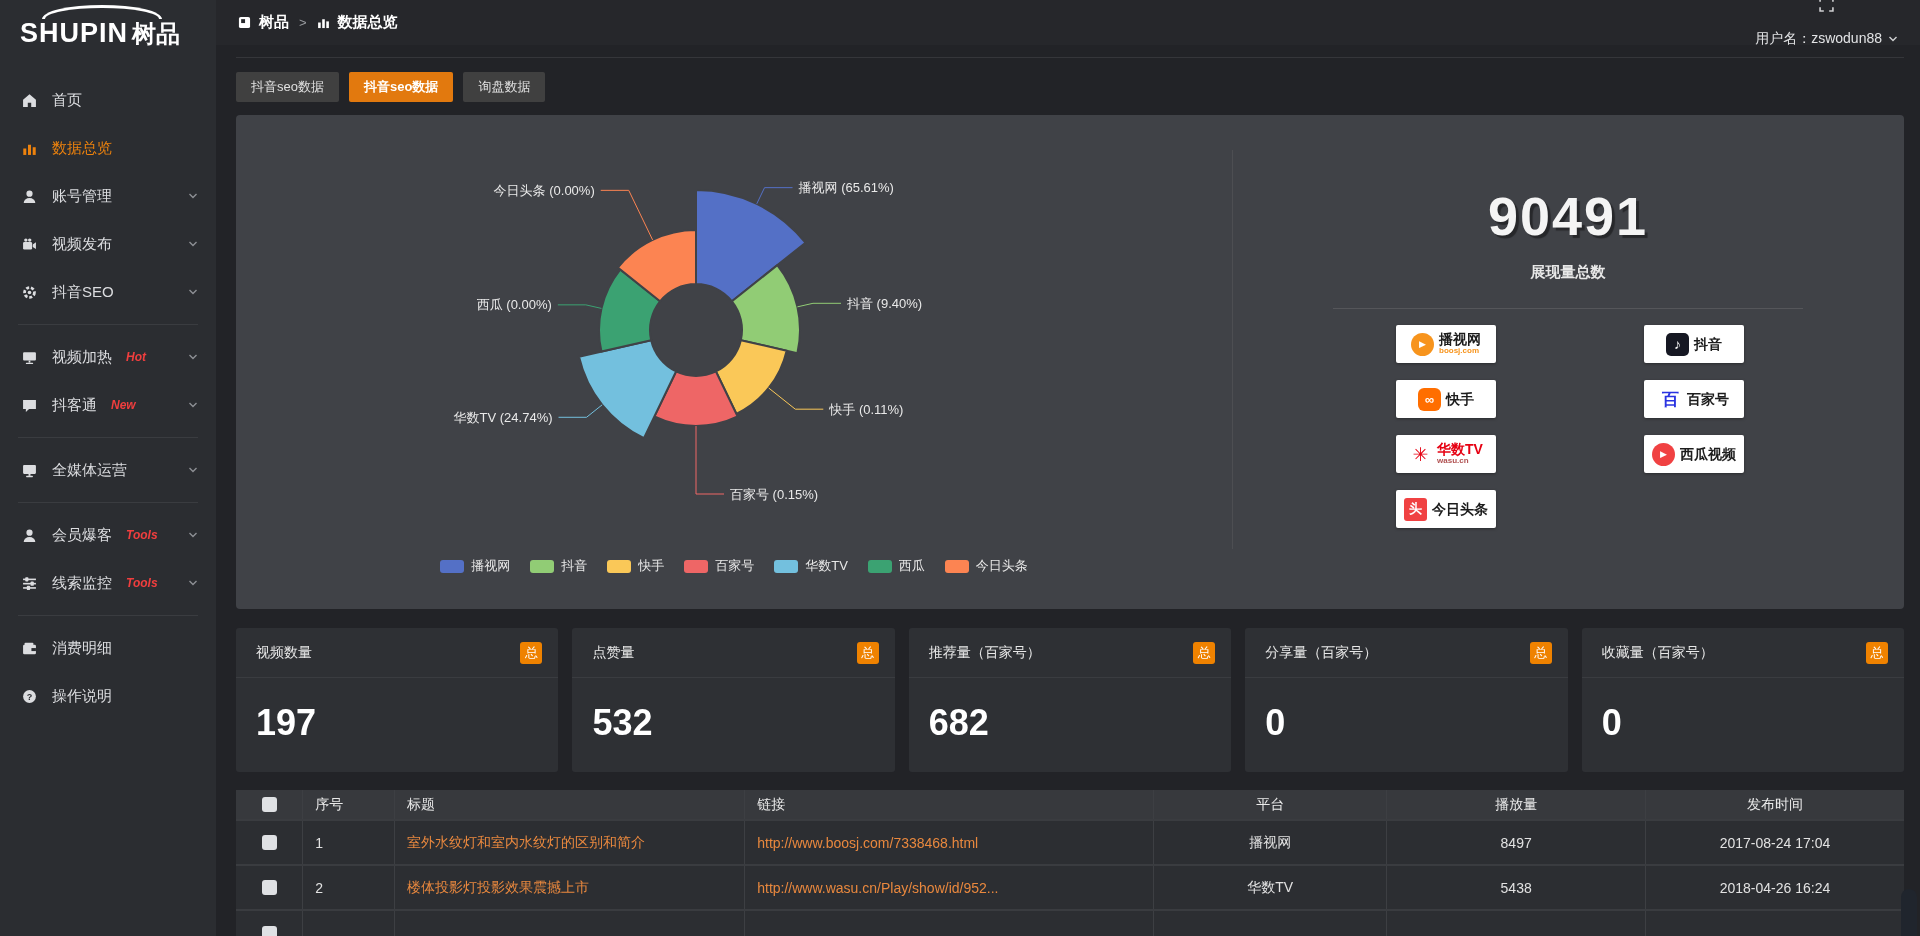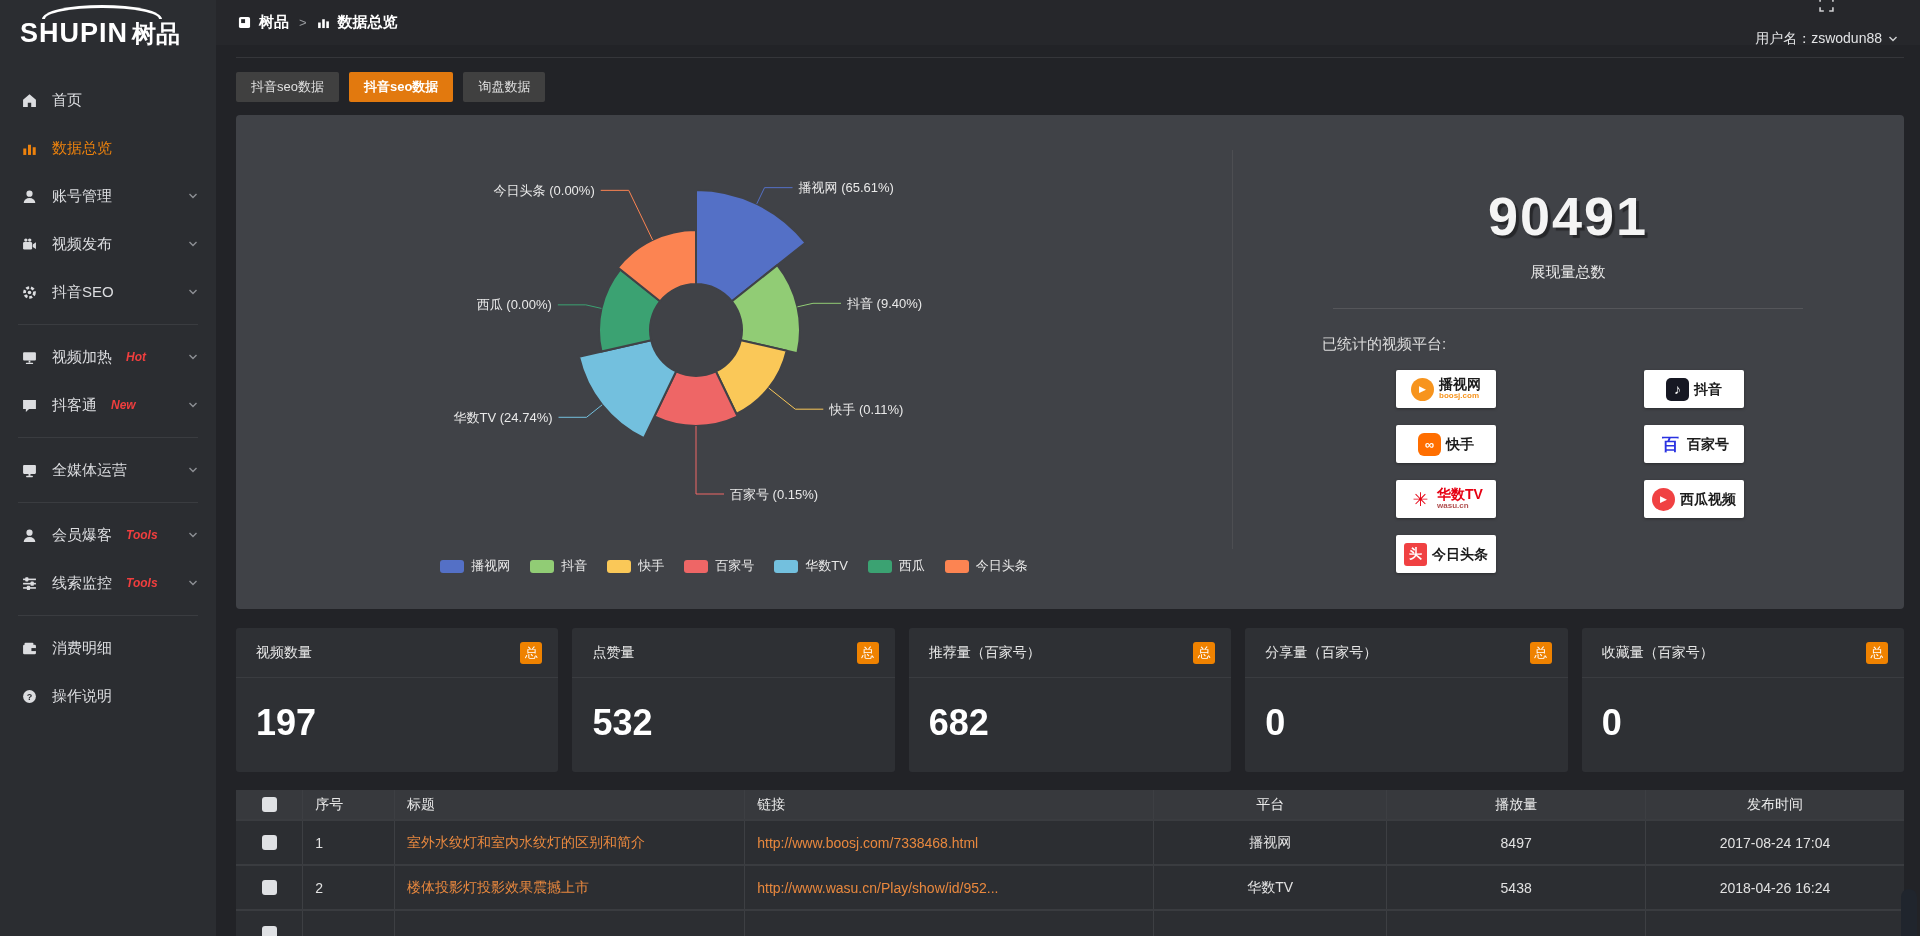--- a/index.html
+++ b/index.html
@@ -44,21 +44,21 @@
   .chart-panel { margin-top:13px; height:494px; background:#404247; border-radius:4px; display:flex; position:relative; }
   .chart-left { width:996px; flex:none; display:flex; flex-direction:column; }
   .chart-left svg.rose { width:996px; height:440px; }
   .chart-legend { display:flex; justify-content:center; align-items:center; gap:20px; margin-top:2px; }
   .legend-item { display:flex; align-items:center; gap:7px; font-size:13px; color:#e8e8e8; cursor:pointer; }
   .legend-swatch { width:24px; height:13px; border-radius:3px; }
   .panel-vdivider { position:absolute; left:996px; top:35px; bottom:60px; width:1px; background:#4d4e52; }
   .chart-right { flex:1; padding-top:70px; }
   .big-number { text-align:center; font-size:54px; font-weight:800; color:#f4f4f4; letter-spacing:2px;
     text-shadow:3px 3px 1px rgba(0,0,0,0.40); }
-  .big-number-label { text-align:center; font-size:15px; font-weight:normal; color:#e8e8e8; margin-top:16px; }
+  .big-number-label { text-align:center; font-size:15px; font-weight:bold; color:#e8e8e8; margin-top:16px; }
   .right-hr { width:470px; height:1px; background:#55565a; margin:26px auto 0; }
   .platforms-title { font-size:15px; color:#dddddd; margin:26px 0 0 90px; }
   .platform-grid { display:grid; grid-template-columns:100px 100px; column-gap:148px; row-gap:17px;
     margin:16px 0 0 164px; }
   .platform-box { width:100px; height:38px; background:#fff; border-radius:2px; display:flex; align-items:center;
     justify-content:center; padding:0 4px; box-shadow:0 1px 3px rgba(0,0,0,.35); }
   .p-icon { width:23px; height:23px; flex:none; margin-right:5px; display:flex; align-items:center; justify-content:center;
     font-weight:bold; color:#fff; }
   .p-texts { display:flex; flex-direction:column; line-height:1.05; }
   .p-name { font-size:14px; font-weight:bold; color:#1c1c1c; white-space:nowrap; }
@@ -390,21 +390,20 @@
               <span class="legend-swatch" style="background: rgb(252, 132, 82);"></span>
               <span>今日头条</span>
             </span>
           </div>
       </div>
       <div class="panel-vdivider"></div>
       <div class="chart-right">
         <div class="big-number">90491</div>
         <div class="big-number-label">展现量总数</div>
         <div class="right-hr"></div>
-        <div class="platforms-title">已统计的视频平台:</div>
         <div class="platform-grid">
           <div class="platform-box">
             <span class="p-icon i-boosj">▶</span>
             <span class="p-texts">
                 <span class="p-name">播视网</span>
                 <span class="p-sub sub-orange">boosj.com</span>
               </span>
           </div>
           <div class="platform-box">
             <span class="p-icon i-douyin">♪</span>

